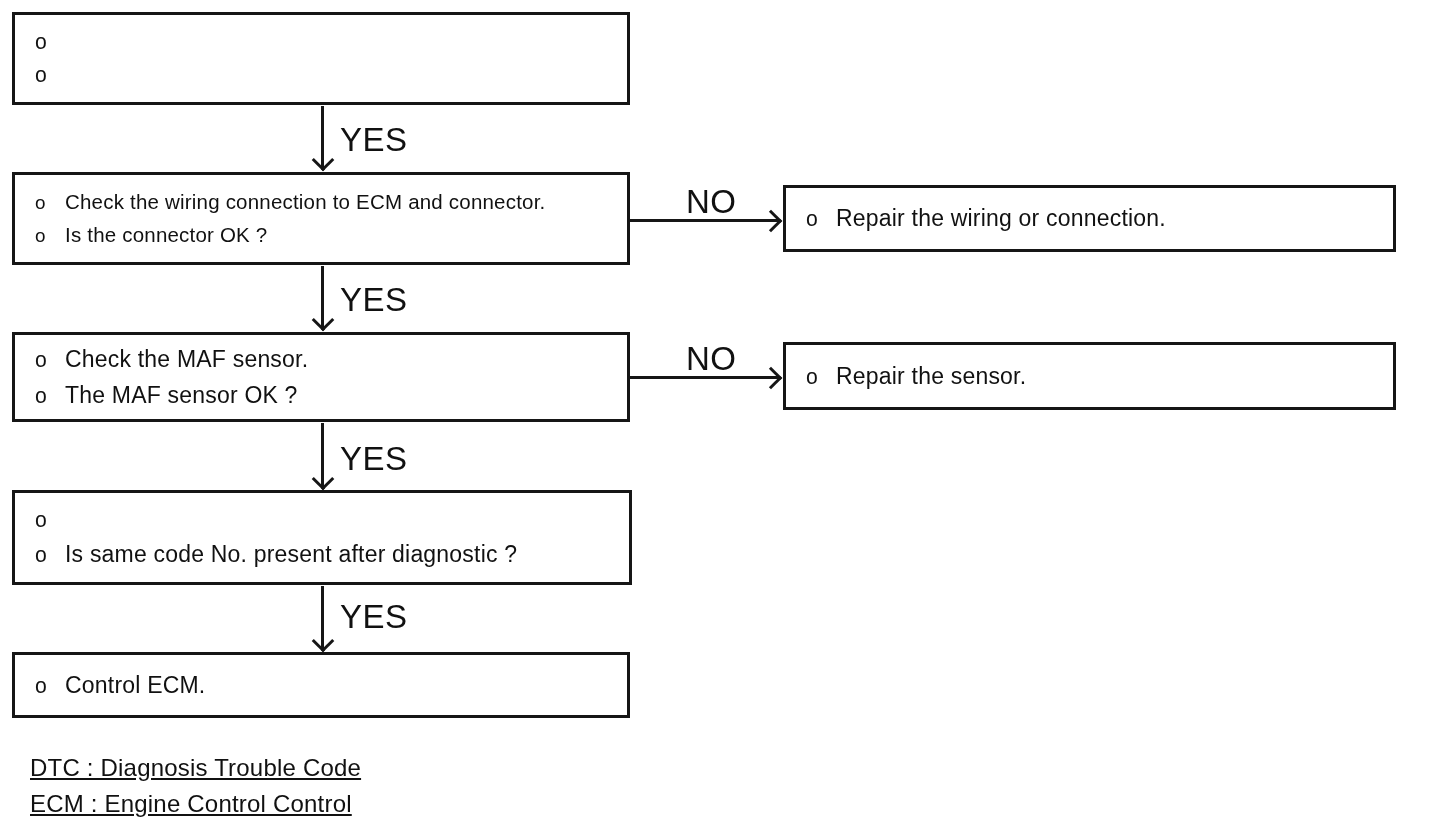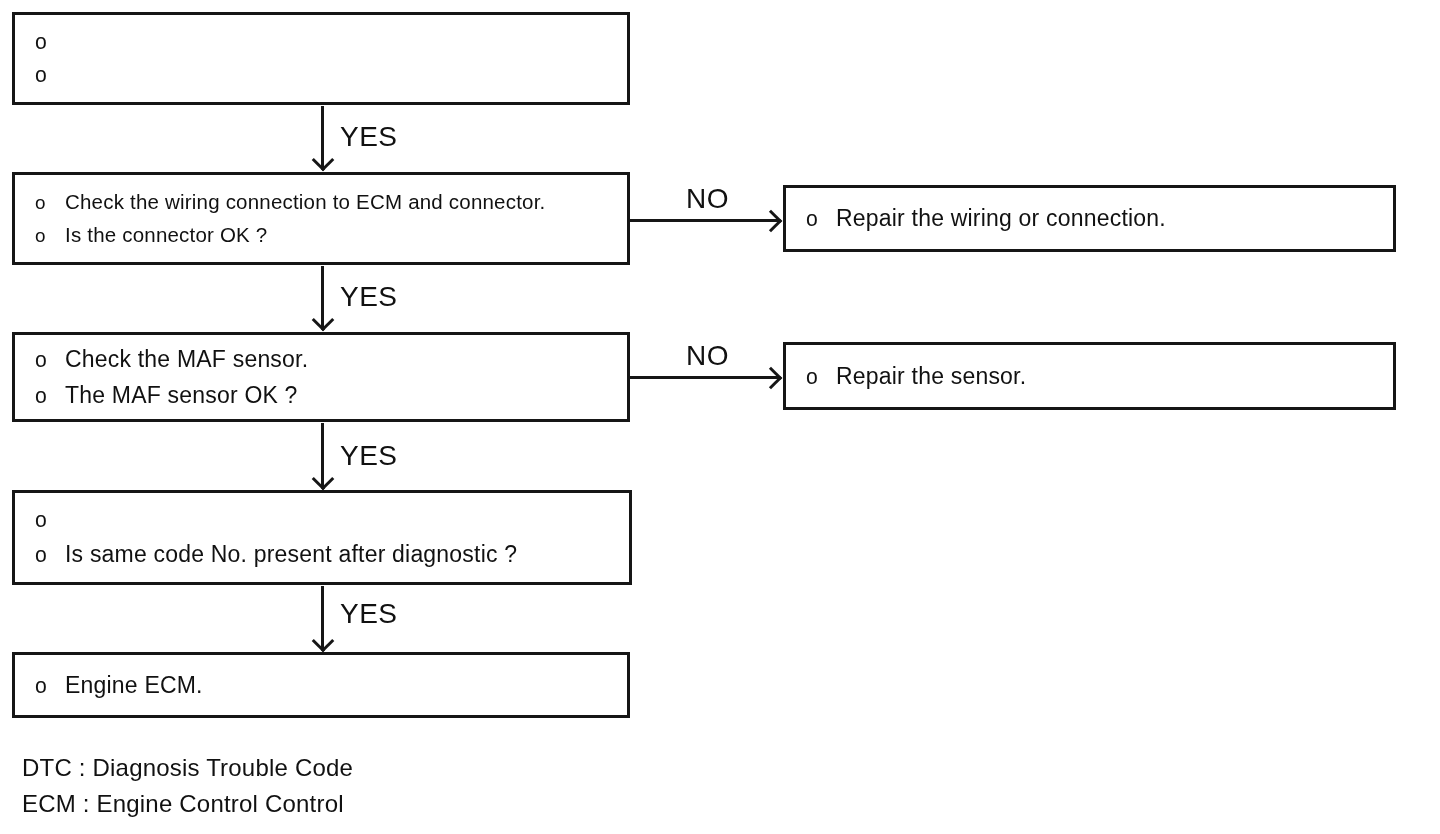--- a/index.html
+++ b/index.html
@@ -71,33 +71,34 @@
     top: -6px;
     width: 13px;
     height: 13px;
     border-top: 3px solid #161616;
     border-right: 3px solid #161616;
     transform: rotate(45deg);
     transform-origin: center;
   }
   .edge-label {
     position: absolute;
-    font-size: 28px;
+    font-size: 33px;
     letter-spacing: 0.5px;
     color: #111111;
   }
   .legend {
     position: absolute;
-    left: 22px;
+    left: 30px;
     top: 754px;
     display: flex;
     flex-direction: column;
     gap: 8px;
     font-size: 24px;
     letter-spacing: 0.2px;
+    text-decoration: underline;
   }
 </style>
 </head>
 <body>
 
 <div class="canvas">
 
   <div class="box" style="left:12px; top:12px; width:618px; height:93px;">
     <div class="line">
       <span class="bullet">o</span>
@@ -167,21 +168,21 @@
       <span>Is same code No. present after diagnostic ?</span>
     </div>
   </div>
 
   <div class="arrow-v" style="left:321px; top:586px; height:64px;"></div>
   <div class="edge-label" style="left:340px; top:598px;">YES</div>
 
   <div class="box" style="left:12px; top:652px; width:618px; height:66px;">
     <div class="line">
       <span class="bullet">o</span>
-      <span>Engine ECM.</span>
+      <span>Control ECM.</span>
     </div>
   </div>
 
   <div class="legend">
     <div>DTC : Diagnosis Trouble Code</div>
     <div>ECM : Engine Control Control</div>
   </div>
 
 </div>
 

